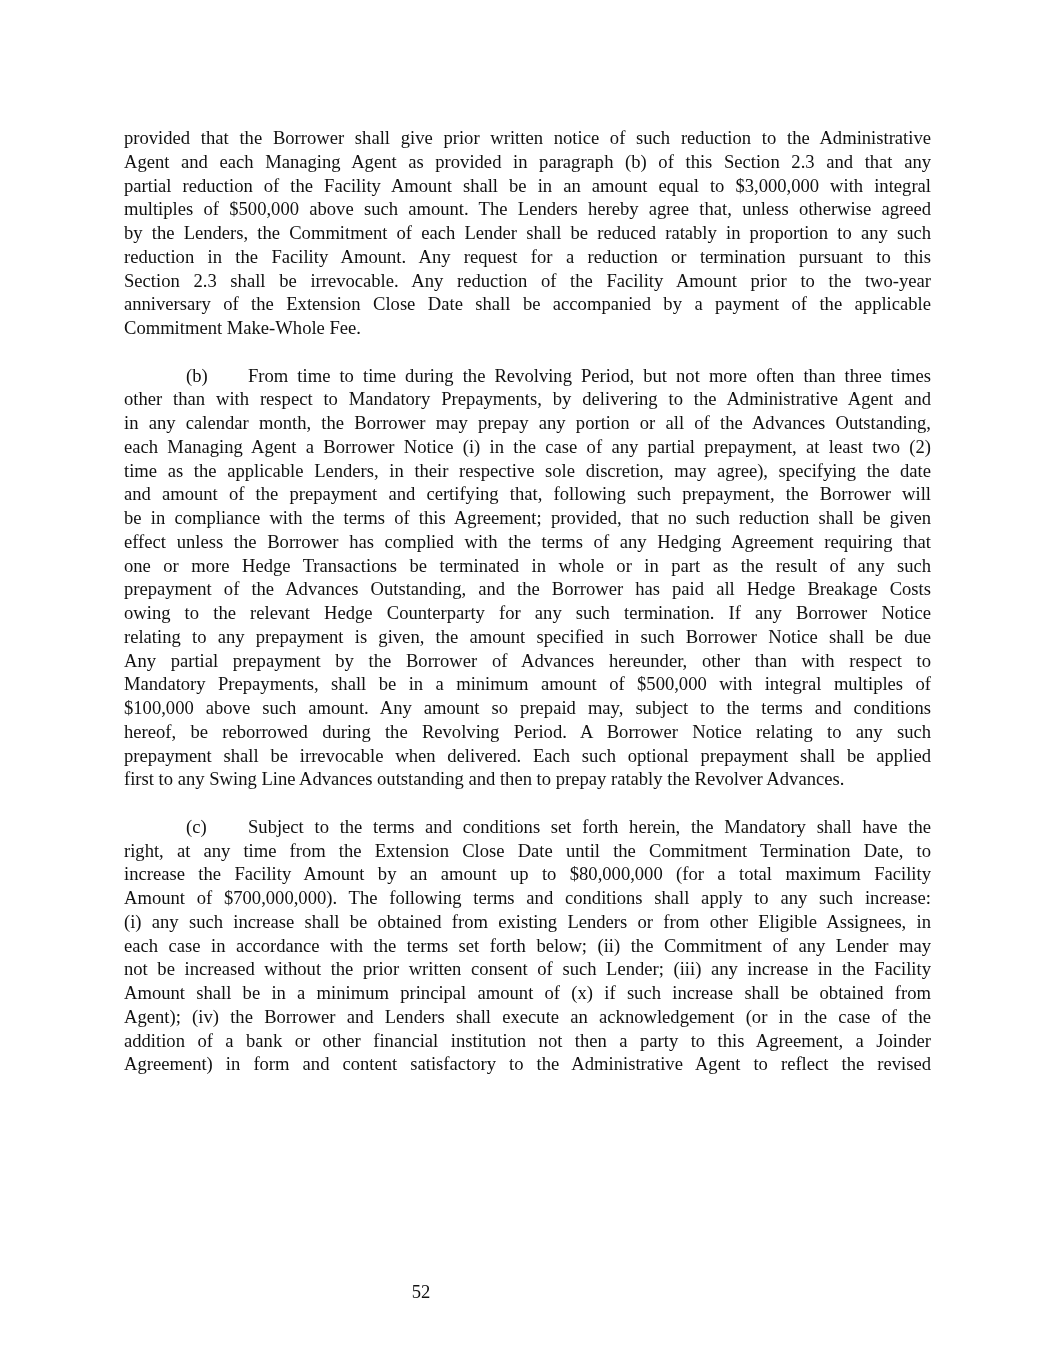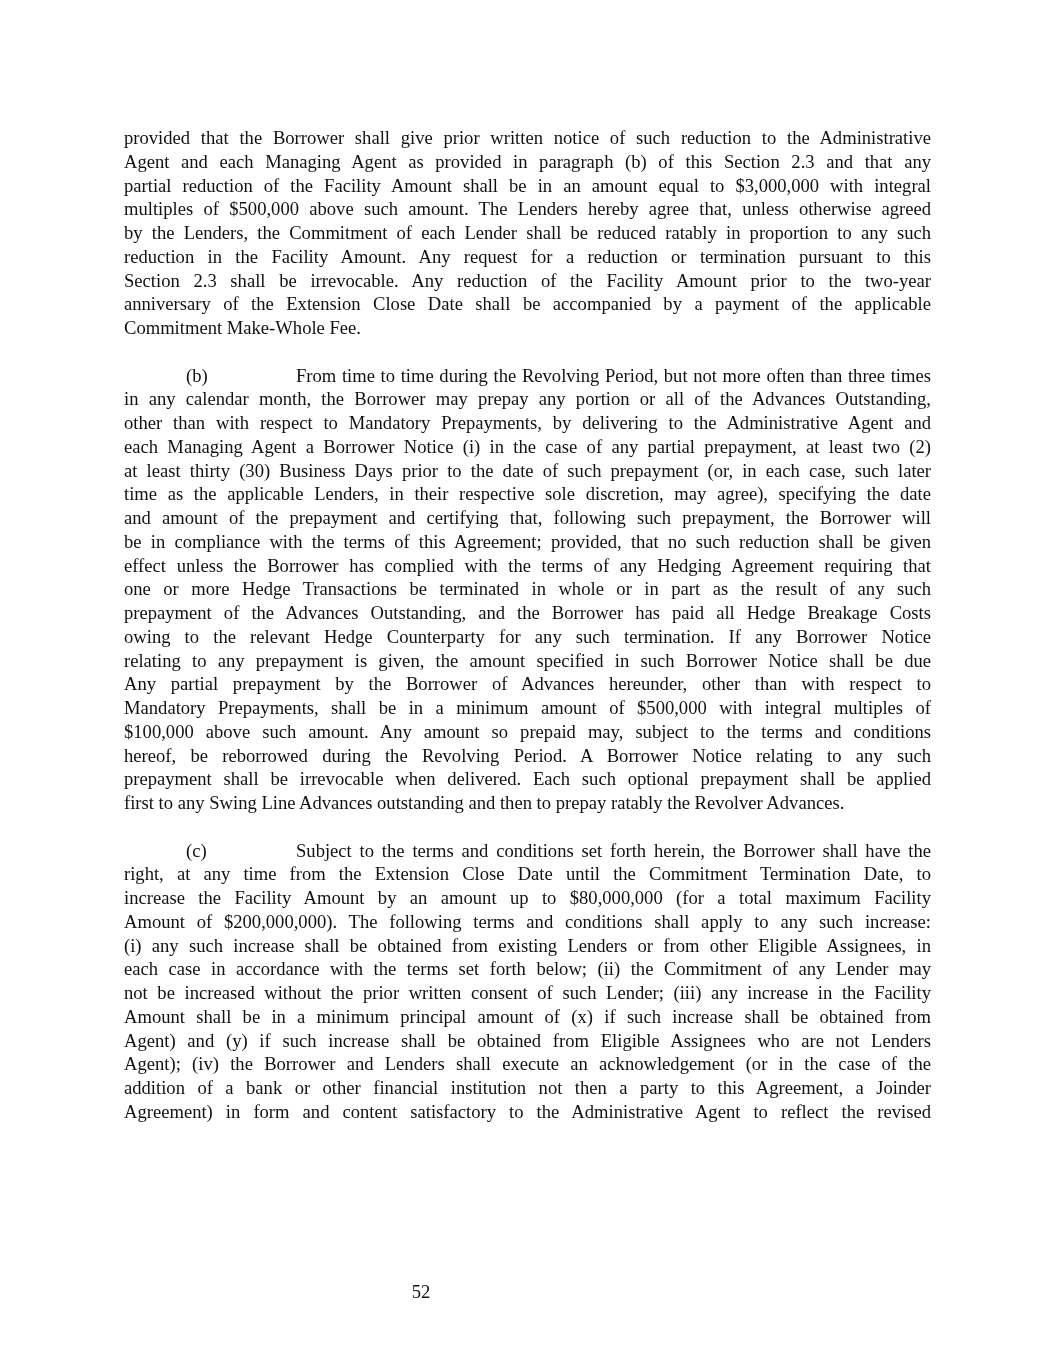--- a/index.html
+++ b/index.html
@@ -55,21 +55,20 @@
     .line-with-marker {
       display: flex;
       white-space: nowrap;
       height: 23.75px;
       padding-left: 62px;
     }
     .line-with-marker .rest {
       flex: 1;
       text-align: justify;
       text-align-last: justify;
-      margin-left: 48px;
     }
     .page-number {
       position: absolute;
       left: 0;
       width: 842px;
       top: 1280px;
       text-align: center;
       font-size: 18.6px;
       line-height: 24px;
     }
@@ -90,53 +89,51 @@
       <span class="line">Section 2.3 shall be irrevocable.  Any reduction of the Facility Amount prior to the two-year</span>
       <span class="line">anniversary of the Extension Close Date shall be accompanied by a payment of the applicable</span>
       <span class="line last">Commitment Make-Whole Fee.</span>
     </div>
 
     <div class="para">
       <div class="line-with-marker">
         <span class="marker">(b)</span>
         <span class="rest">From time to time during the Revolving Period, but not more often than three times</span>
       </div>
+      <span class="line">other than with respect to Mandatory Prepayments, by delivering to the Administrative Agent and</span>
       <span class="line">in any calendar month, the Borrower may prepay any portion or all of the Advances Outstanding,</span>
-      <span class="line">other than with respect to Mandatory Prepayments, by delivering to the Administrative Agent and</span>
       <span class="line">each Managing Agent a Borrower Notice (i) in the case of any partial prepayment, at least two (2)</span>
-      <span class="line">at least thirty (30) Business Days prior to the date of such prepayment (or, in each case, such later</span>
       <span class="line">time as the applicable Lenders, in their respective sole discretion, may agree), specifying the date</span>
       <span class="line">and amount of the prepayment and certifying that, following such prepayment, the Borrower will</span>
       <span class="line">be in compliance with the terms of this Agreement; provided, that no such reduction shall be given</span>
       <span class="line">effect unless the Borrower has complied with the terms of any Hedging Agreement requiring that</span>
       <span class="line">one or more Hedge Transactions be terminated in whole or in part as the result of any such</span>
       <span class="line">prepayment of the Advances Outstanding, and the Borrower has paid all Hedge Breakage Costs</span>
       <span class="line">owing to the relevant Hedge Counterparty for any such termination.  If any Borrower Notice</span>
       <span class="line">relating to any prepayment is given, the amount specified in such Borrower Notice shall be due</span>
       <span class="line">Any partial prepayment by the Borrower of Advances hereunder, other than with respect to</span>
       <span class="line">Mandatory Prepayments, shall be in a minimum amount of $500,000 with integral multiples of</span>
       <span class="line">$100,000 above such amount.  Any amount so prepaid may, subject to the terms and conditions</span>
       <span class="line">hereof, be reborrowed during the Revolving Period.  A Borrower Notice relating to any such</span>
       <span class="line">prepayment shall be irrevocable when delivered.  Each such optional prepayment shall be applied</span>
       <span class="line last">first to any Swing Line Advances outstanding and then to prepay ratably the Revolver Advances.</span>
     </div>
 
     <div class="para">
       <div class="line-with-marker">
         <span class="marker">(c)</span>
-        <span class="rest">Subject to the terms and conditions set forth herein, the Borrower shall have the</span>
+        <span class="rest">Subject to the terms and conditions set forth herein, the Mandatory shall have the</span>
       </div>
       <span class="line">right, at any time from the Extension Close Date until the Commitment Termination Date, to</span>
       <span class="line">increase the Facility Amount by an amount up to $80,000,000 (for a total maximum Facility</span>
-      <span class="line">Amount of $200,000,000).  The following terms and conditions shall apply to any such increase:</span>
+      <span class="line">Amount of $700,000,000).  The following terms and conditions shall apply to any such increase:</span>
       <span class="line">(i) any such increase shall be obtained from existing Lenders or from other Eligible Assignees, in</span>
       <span class="line">each case in accordance with the terms set forth below; (ii) the Commitment of any Lender may</span>
       <span class="line">not be increased without the prior written consent of such Lender; (iii) any increase in the Facility</span>
       <span class="line">Amount shall be in a minimum principal amount of (x) if such increase shall be obtained from</span>
-      <span class="line">Agent) and (y) if such increase shall be obtained from Eligible Assignees who are not Lenders</span>
       <span class="line">Agent); (iv) the Borrower and Lenders shall execute an acknowledgement (or in the case of the</span>
       <span class="line">addition of a bank or other financial institution not then a party to this Agreement, a Joinder</span>
       <span class="line">Agreement) in form and content satisfactory to the Administrative Agent to reflect the revised</span>
     </div>
 
   </div>
 
   <div class="page-number">52</div>
 </div>
 

